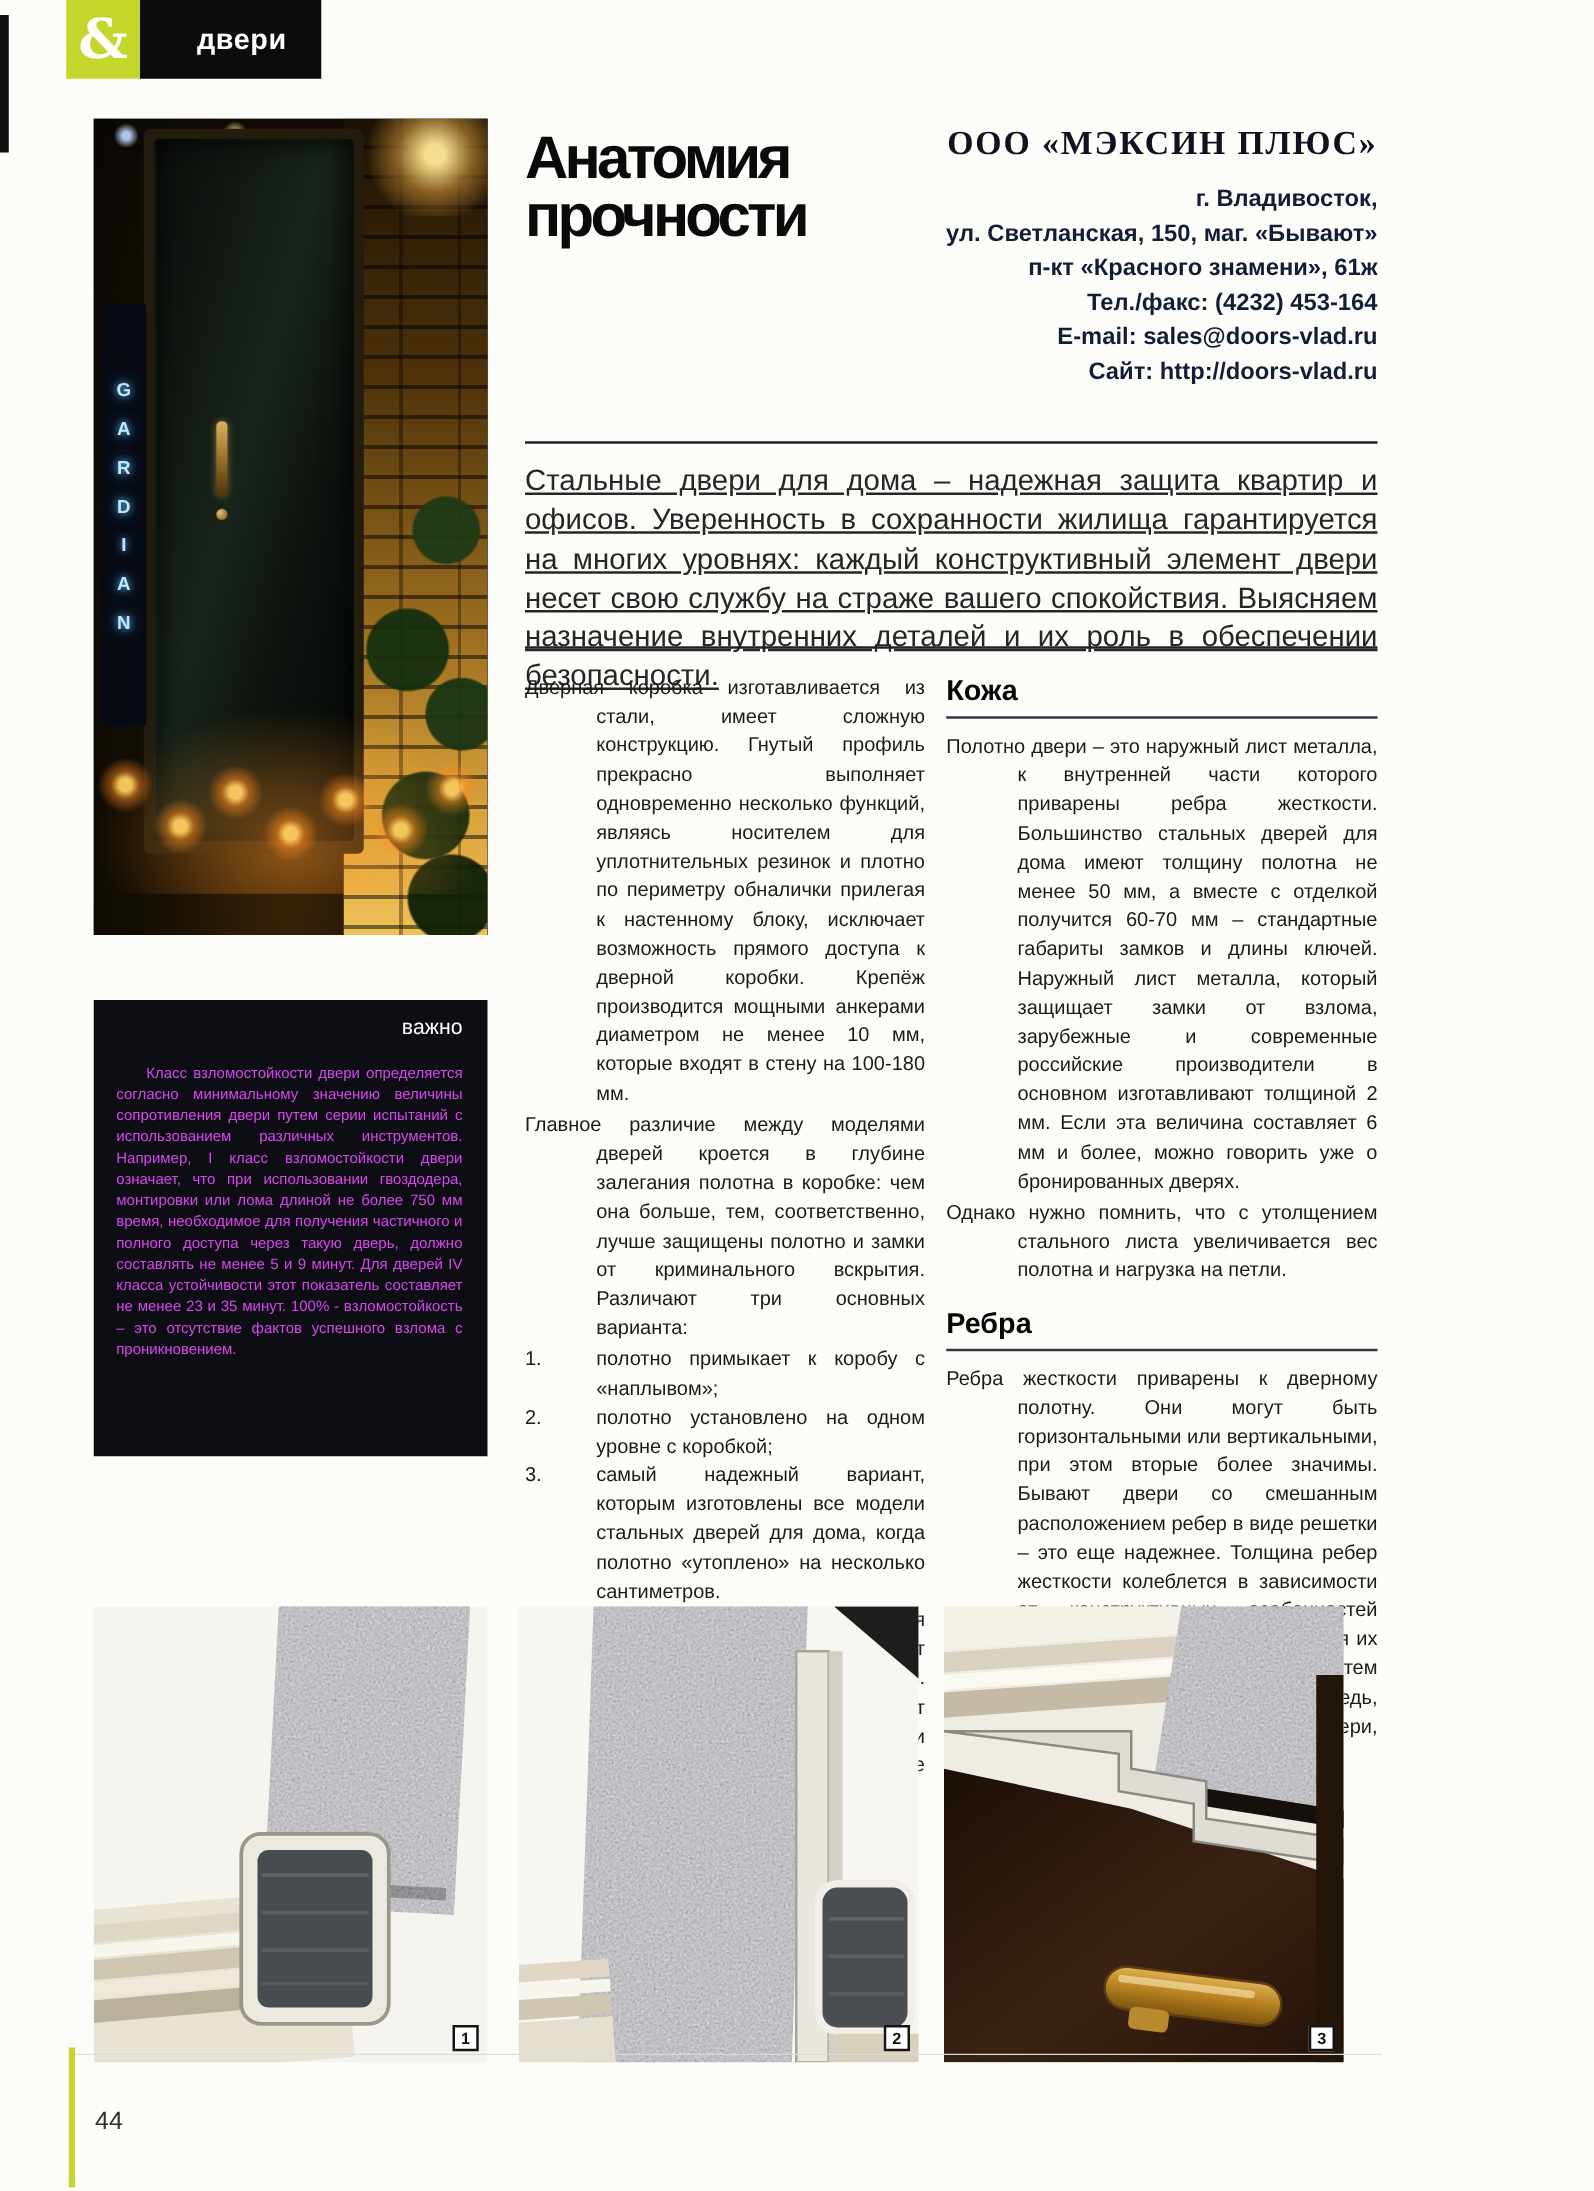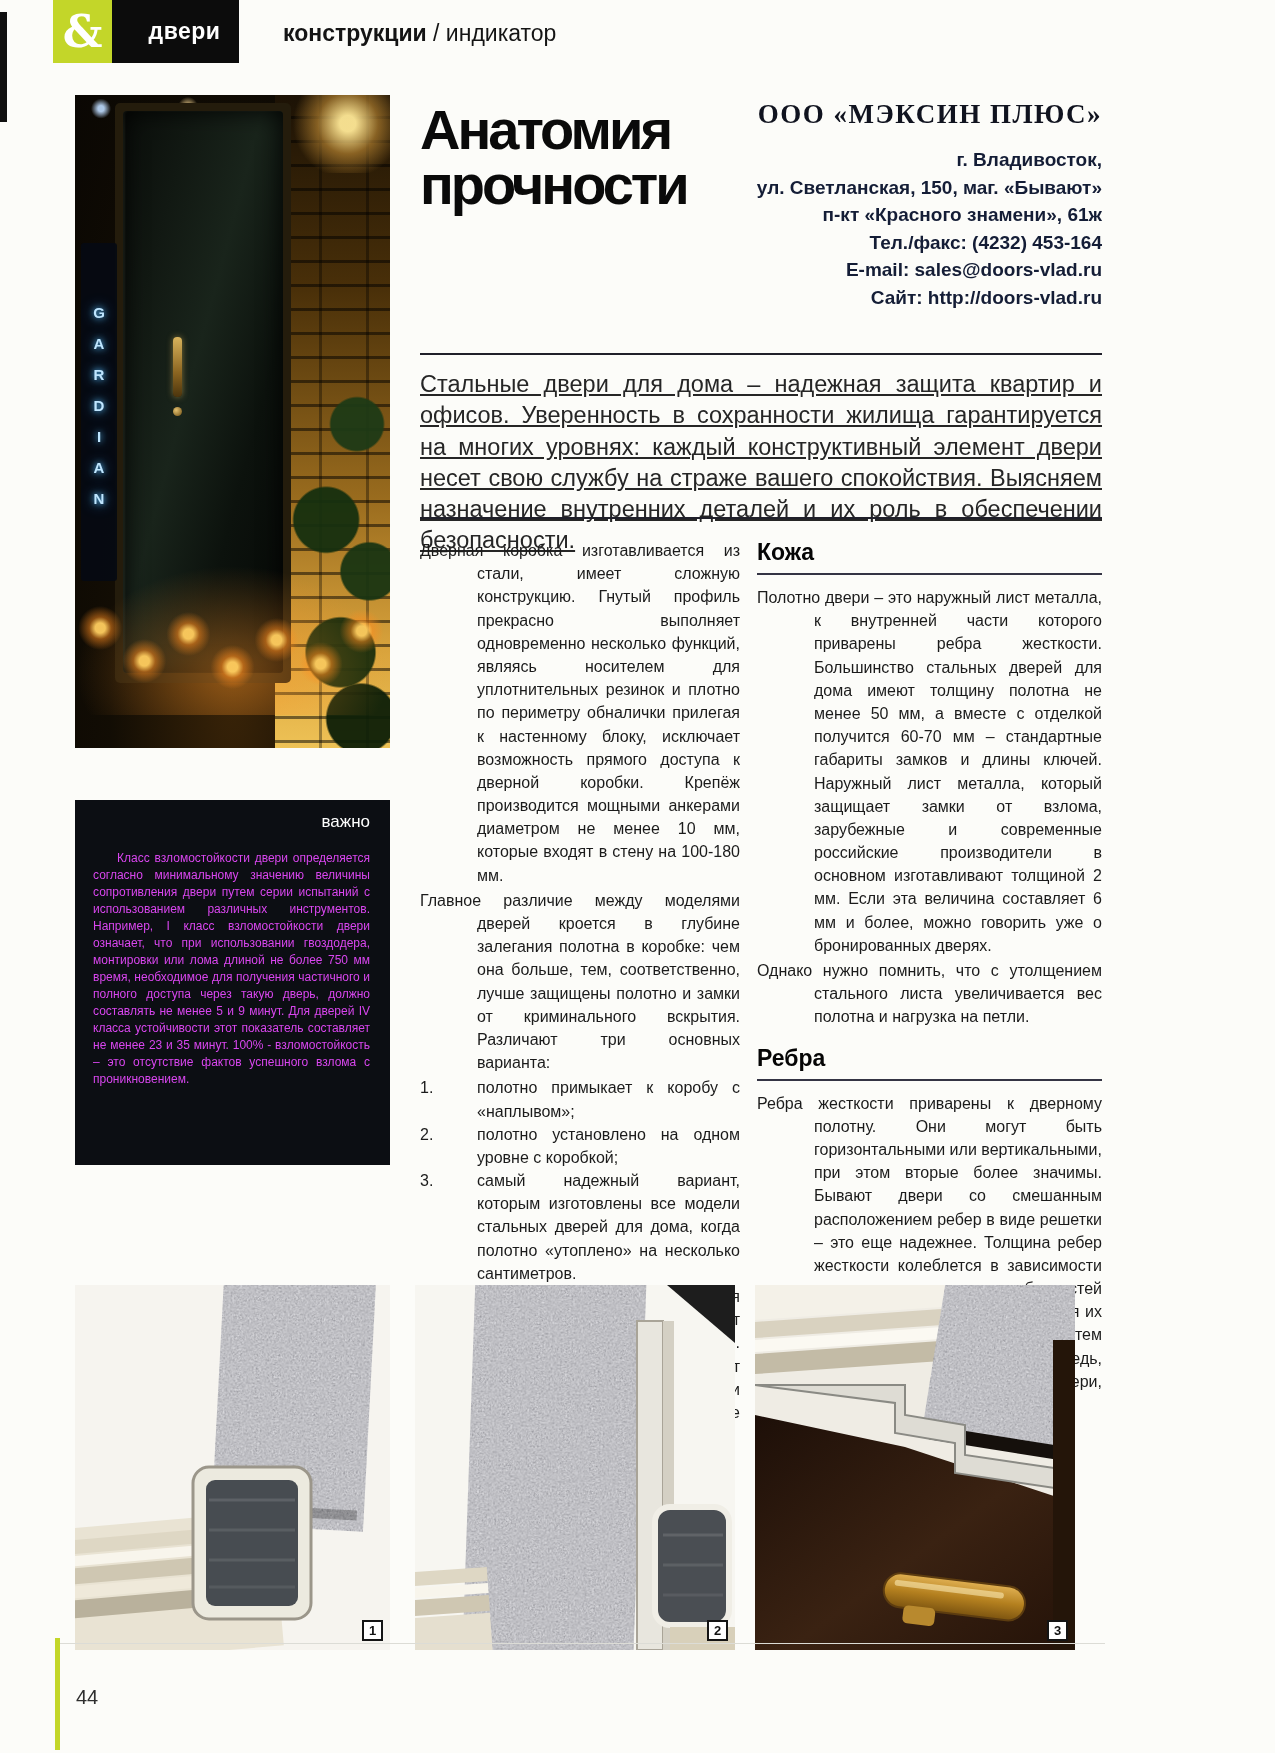--- a/index.html
+++ b/index.html
@@ -6,21 +6,21 @@
   body { background:#e9e9e6; font-family:"Liberation Sans", sans-serif; }
   .page { position:relative; width:1275px; height:1753px; background:#fcfcf9; overflow:hidden; }
 
   
   .scan-sliver { position:absolute; left:0; top:12px; width:7px; height:110px; background:#101010; }
 
   
   .hdr-amp { position:absolute; left:53px; top:0; width:59px; height:63px; background:#c3d629;
              display:flex; align-items:center; justify-content:center;
              color:#fff; font-family:"DejaVu Serif", serif; font-weight:bold; font-size:44px; }
-  .hdr-black { position:absolute; left:112px; top:0; width:127px; height:63px; background:#0c0c0c;
+  .hdr-black { position:absolute; left:112px; top:0; width:145px; height:63px; background:#0c0c0c;
                display:flex; align-items:center; justify-content:center; }
   .hdr-black span { color:#fff; font-weight:bold; font-size:23px; letter-spacing:.5px; padding-left:18px; }
   .hdr-cat { position:absolute; left:283px; top:0; height:63px; line-height:66px; font-size:23px; color:#141414; }
   .hdr-cat .b { font-weight:bold; }
 
   
   .door-photo { position:absolute; left:75px; top:95px; width:315px; height:653px; overflow:hidden;
                 background: radial-gradient(ellipse at 50% 88%, #3a2408 0%, #17100498 55%, #0a0703 100%), #0b0804; }
   .brick-wall { position:absolute; left:200px; top:0; width:115px; height:653px;
       background:
@@ -66,21 +66,21 @@
         radial-gradient(circle at 72% 92%, #0d1f08 0 34px, rgba(0,0,0,0) 36px); }
 
   
   .important-box { position:absolute; left:75px; top:800px; width:315px; height:365px;
       background:#0c0e13; padding:12px 20px 16px 18px; }
   .important-label { text-align:right; color:#ffffff; font-weight:normal; font-size:17px; margin-bottom:18px; }
   .important-text { color:#d946ef; font-size:12px; line-height:1.42; text-align:justify; text-indent:24px; }
 
   
   .main { position:absolute; left:420px; top:95px; width:682px; height:1180px; }
-  .article-title { position:absolute; left:0; top:8px; font-weight:bold; font-size:56px; line-height:.98;
+  .article-title { position:absolute; left:0; top:8px; font-weight:bold; font-size:48px; line-height:.98;
       letter-spacing:-3px; color:#0a0a0a; }
   .company { position:absolute; right:0; top:4px; width:372px; text-align:right; }
   .company-name { font-family:"Liberation Serif", serif; font-weight:bold; font-size:27px;
       letter-spacing:1.5px; color:#10131f; margin-bottom:16px; }
   .company-line { font-weight:bold; font-size:19px; line-height:1.45; color:#141d36; }
 
   .rule { position:absolute; left:0; right:0; height:2px; background:#20202a; }
   .rule1 { top:258px; } .rule2 { top:422px; }
 
   .intro { position:absolute; left:0; top:274px; width:100%;
@@ -141,21 +141,20 @@
 <div class="page">
 
   <div class="scan-sliver"></div>
 
   <div class="hdr-amp">
     <span>&amp;</span>
   </div>
   <div class="hdr-black">
     <span>двери</span>
   </div>
-  <div class="hdr-cat"><span class="b">конструкции</span><span> / </span><span>индикатор</span></div>
 
   <div class="door-photo">
     <div class="brick-wall"></div>
     <div class="lamp-glow"></div>
     <div class="top-lights"></div>
     <div class="door-frame"></div>
     <div class="steel-door"></div>
     <div class="door-handle"></div>
     <div class="door-lock"></div>
     <div class="neon-sign">

